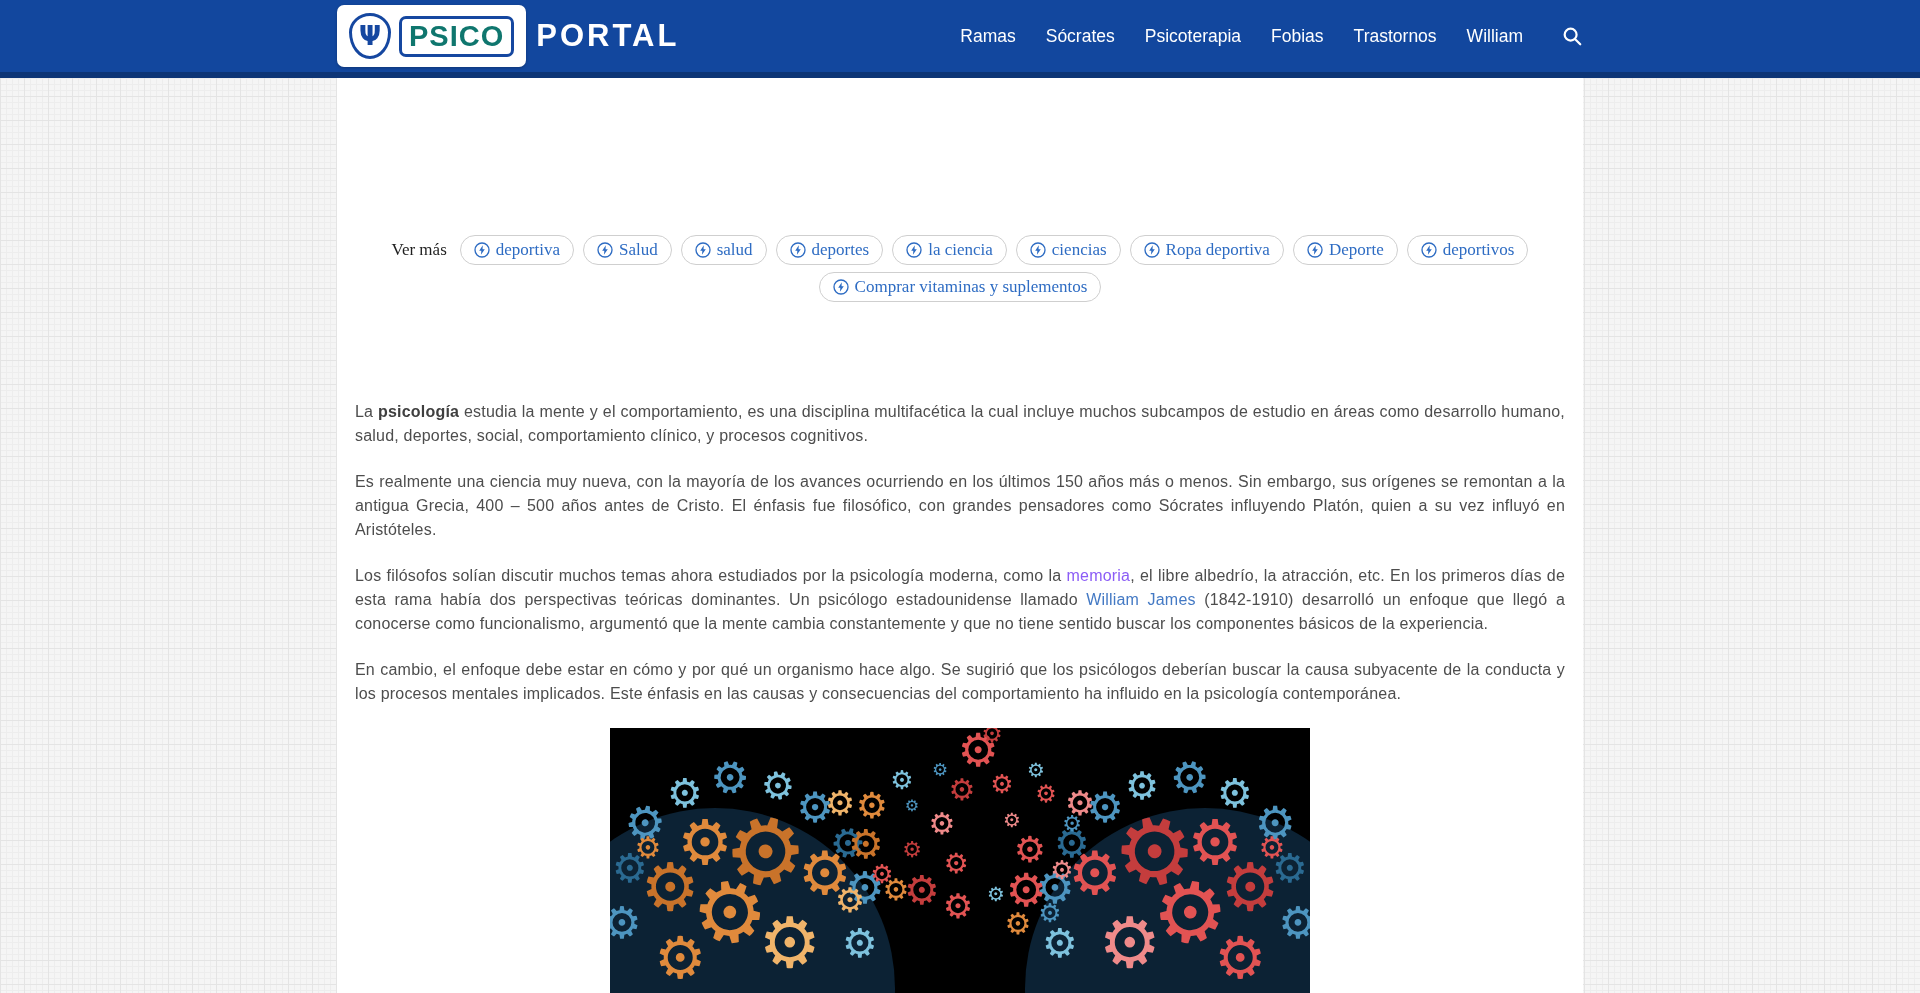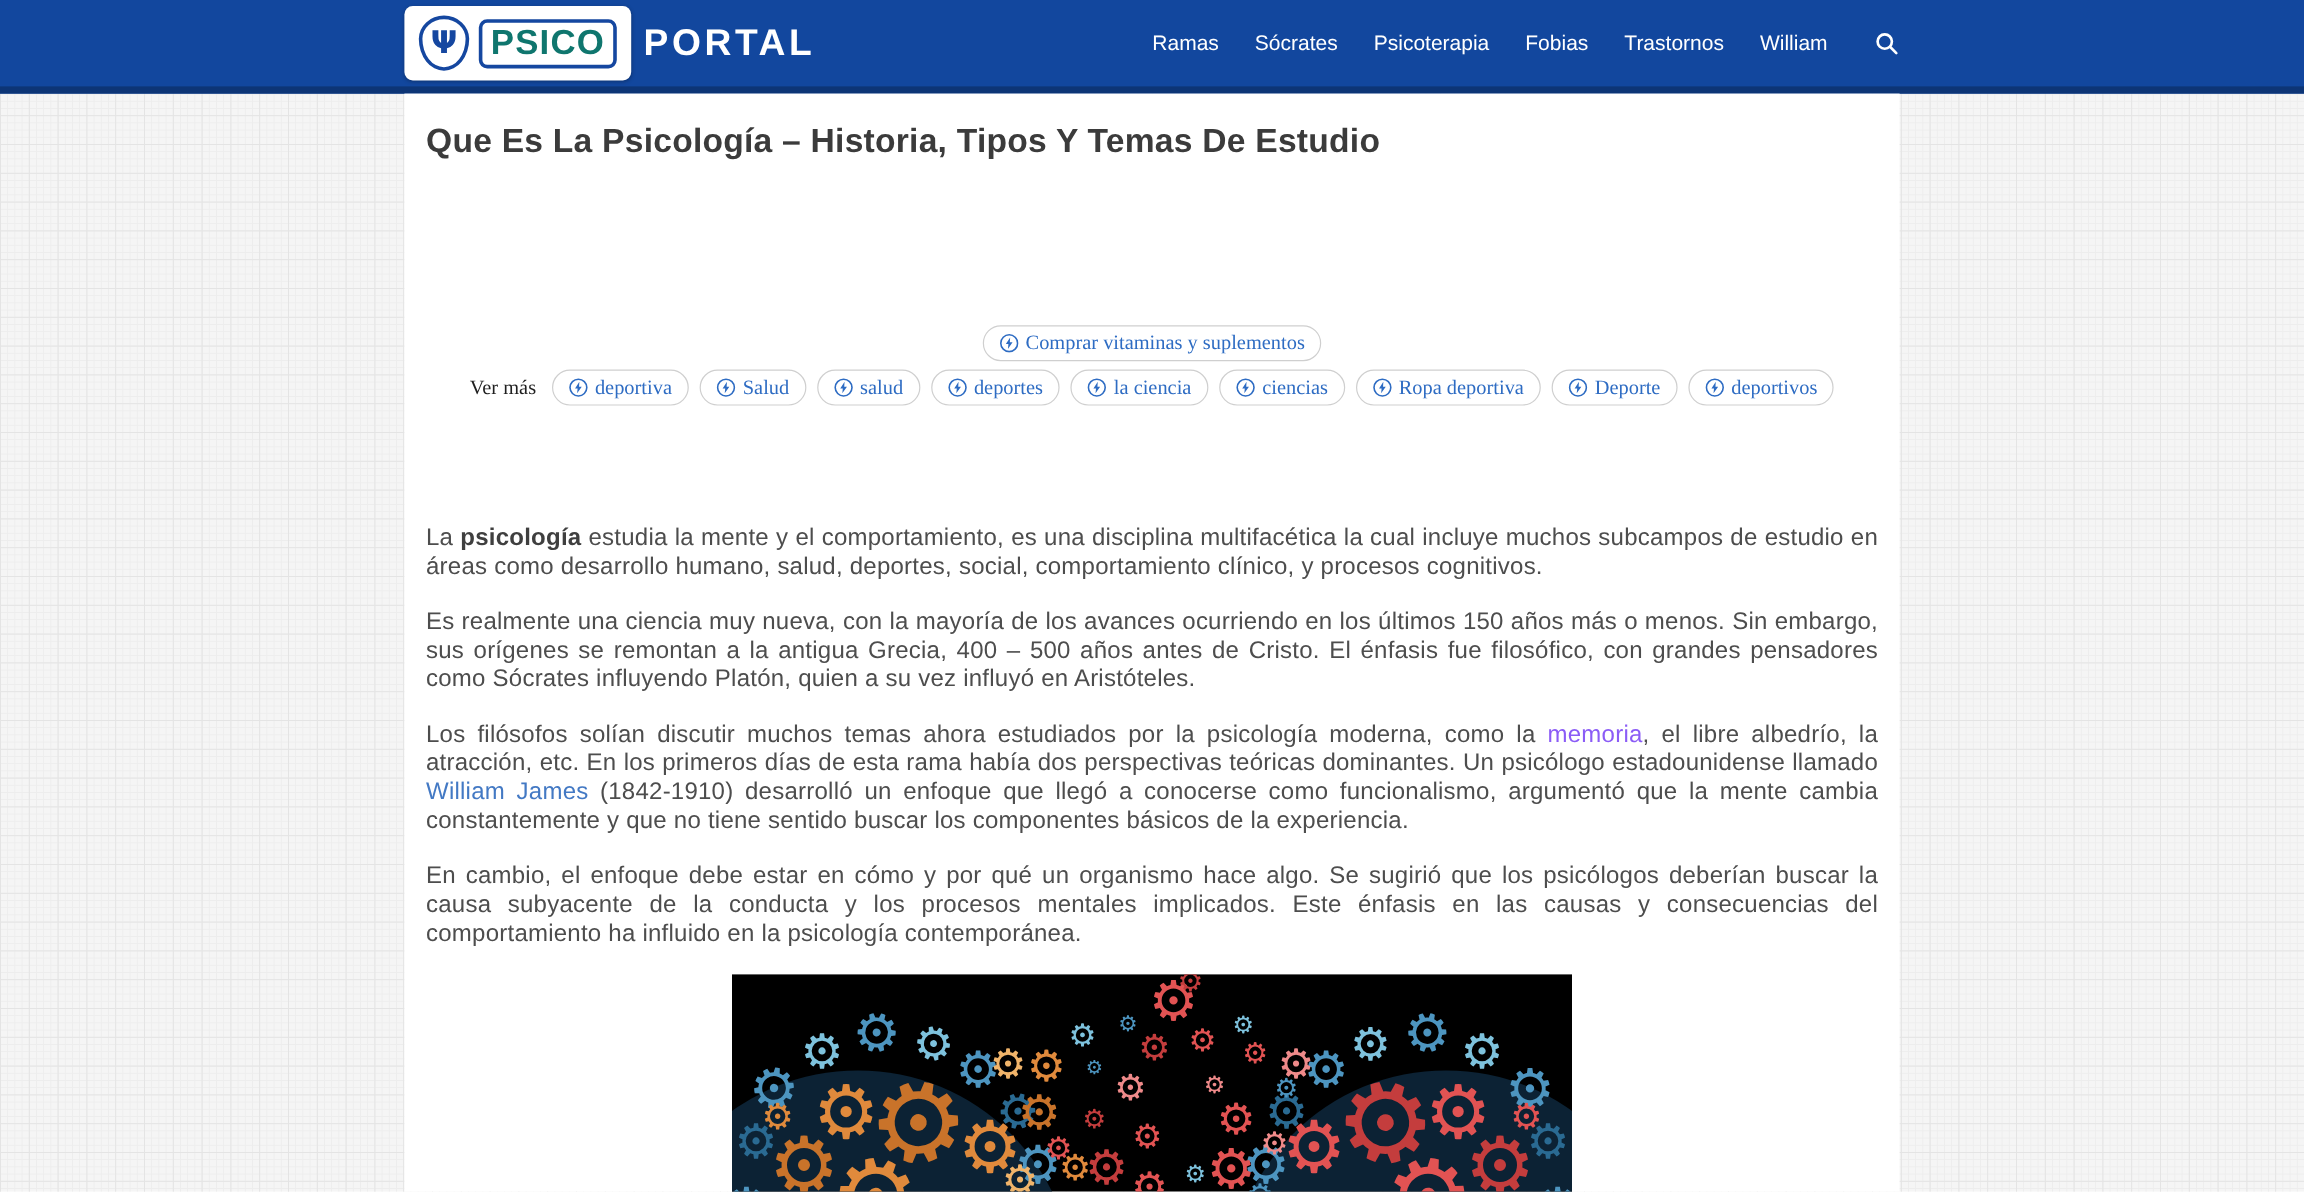--- a/index.html
+++ b/index.html
@@ -77,21 +77,21 @@
   .pill {
     display:inline-flex; align-items:center; gap:6px;
     border:1px solid #cfcfcf; border-radius:17px; background:#fff;
     padding:4px 13px; cursor:pointer;
     font-family:"Liberation Serif", serif; font-size:17px; color:#2e6cc3;
   }
   .pill svg { flex:0 0 auto; }
 
   
   .article-body p {
-    font-size:20px; line-height:24px; color:#4d4d4d;
+    font-size:16px; line-height:24px; color:#4d4d4d;
     text-align:justify; margin-bottom:22px; letter-spacing:.2px;
   }
   .article-body b { color:#3f3f3f; }
   a.link-strong { color:#8b5cf6; font-weight:400; text-decoration:none; }
   a.link-normal { color:#4379c4; text-decoration:none; }
 
   
   .figure {
     width:700px; height:405px; margin:0 auto; background:#000;
     position:relative; overflow:hidden;
@@ -128,33 +128,22 @@
           <circle cx="10.5" cy="10.5" r="6.5"></circle>
             <line x1="15.5" y1="15.5" x2="21" y2="21"></line>
         </svg>
       </span>
     </nav>
   </div>
 </header>
 
 <main class="page">
 
-  <h1 class="article-title">Que Es La Psicología – Historia, Tipos Y Temas De Estudio</h1>
 
   <div class="spacer-ad1"></div>
-
-  <div class="tags-row">
-    <span class="pill">
-      <svg width="16" height="16" viewBox="0 0 24 24" fill="#2e6cc3">
-          <circle cx="12" cy="12" r="10.5" fill="none" stroke="#2e6cc3" stroke-width="2"></circle>
-          <path d="M13.2 4.8 7.8 13h3.2l-.6 6.2 5.8-8.4h-3.4z"></path>
-        </svg>
-      <span>Comprar vitaminas y suplementos</span>
-    </span>
-  </div>
 
   <div class="tags-row">
     <span class="tags-label">Ver más</span>
 
     <span class="pill">
       <svg width="16" height="16" viewBox="0 0 24 24" fill="#2e6cc3">
           <circle cx="12" cy="12" r="10.5" fill="none" stroke="#2e6cc3" stroke-width="2"></circle>
           <path d="M13.2 4.8 7.8 13h3.2l-.6 6.2 5.8-8.4h-3.4z"></path>
         </svg>
       <span>deportiva</span>
@@ -207,20 +196,30 @@
           <path d="M13.2 4.8 7.8 13h3.2l-.6 6.2 5.8-8.4h-3.4z"></path>
         </svg>
       <span>Deporte</span>
     </span>
     <span class="pill">
       <svg width="16" height="16" viewBox="0 0 24 24" fill="#2e6cc3">
           <circle cx="12" cy="12" r="10.5" fill="none" stroke="#2e6cc3" stroke-width="2"></circle>
           <path d="M13.2 4.8 7.8 13h3.2l-.6 6.2 5.8-8.4h-3.4z"></path>
         </svg>
       <span>deportivos</span>
+    </span>
+  </div>
+
+  <div class="tags-row">
+    <span class="pill">
+      <svg width="16" height="16" viewBox="0 0 24 24" fill="#2e6cc3">
+          <circle cx="12" cy="12" r="10.5" fill="none" stroke="#2e6cc3" stroke-width="2"></circle>
+          <path d="M13.2 4.8 7.8 13h3.2l-.6 6.2 5.8-8.4h-3.4z"></path>
+        </svg>
+      <span>Comprar vitaminas y suplementos</span>
     </span>
   </div>
 
   <div class="spacer-ad2"></div>
 
   <div class="article-body">
     <p><span>La </span><b>psicología</b><span> estudia la mente y el comportamiento, es una disciplina multifacética la cual incluye muchos subcampos de estudio en áreas como desarrollo humano, salud, deportes, social, comportamiento clínico, y procesos cognitivos.</span></p>
 
     <p>Es realmente una ciencia muy nueva, con la mayoría de los avances ocurriendo en los últimos 150 años más o menos. Sin embargo, sus orígenes se remontan a la antigua Grecia, 400 – 500 años antes de Cristo. El énfasis fue filosófico, con grandes pensadores como Sócrates influyendo Platón, quien a su vez influyó en Aristóteles.</p>
 

